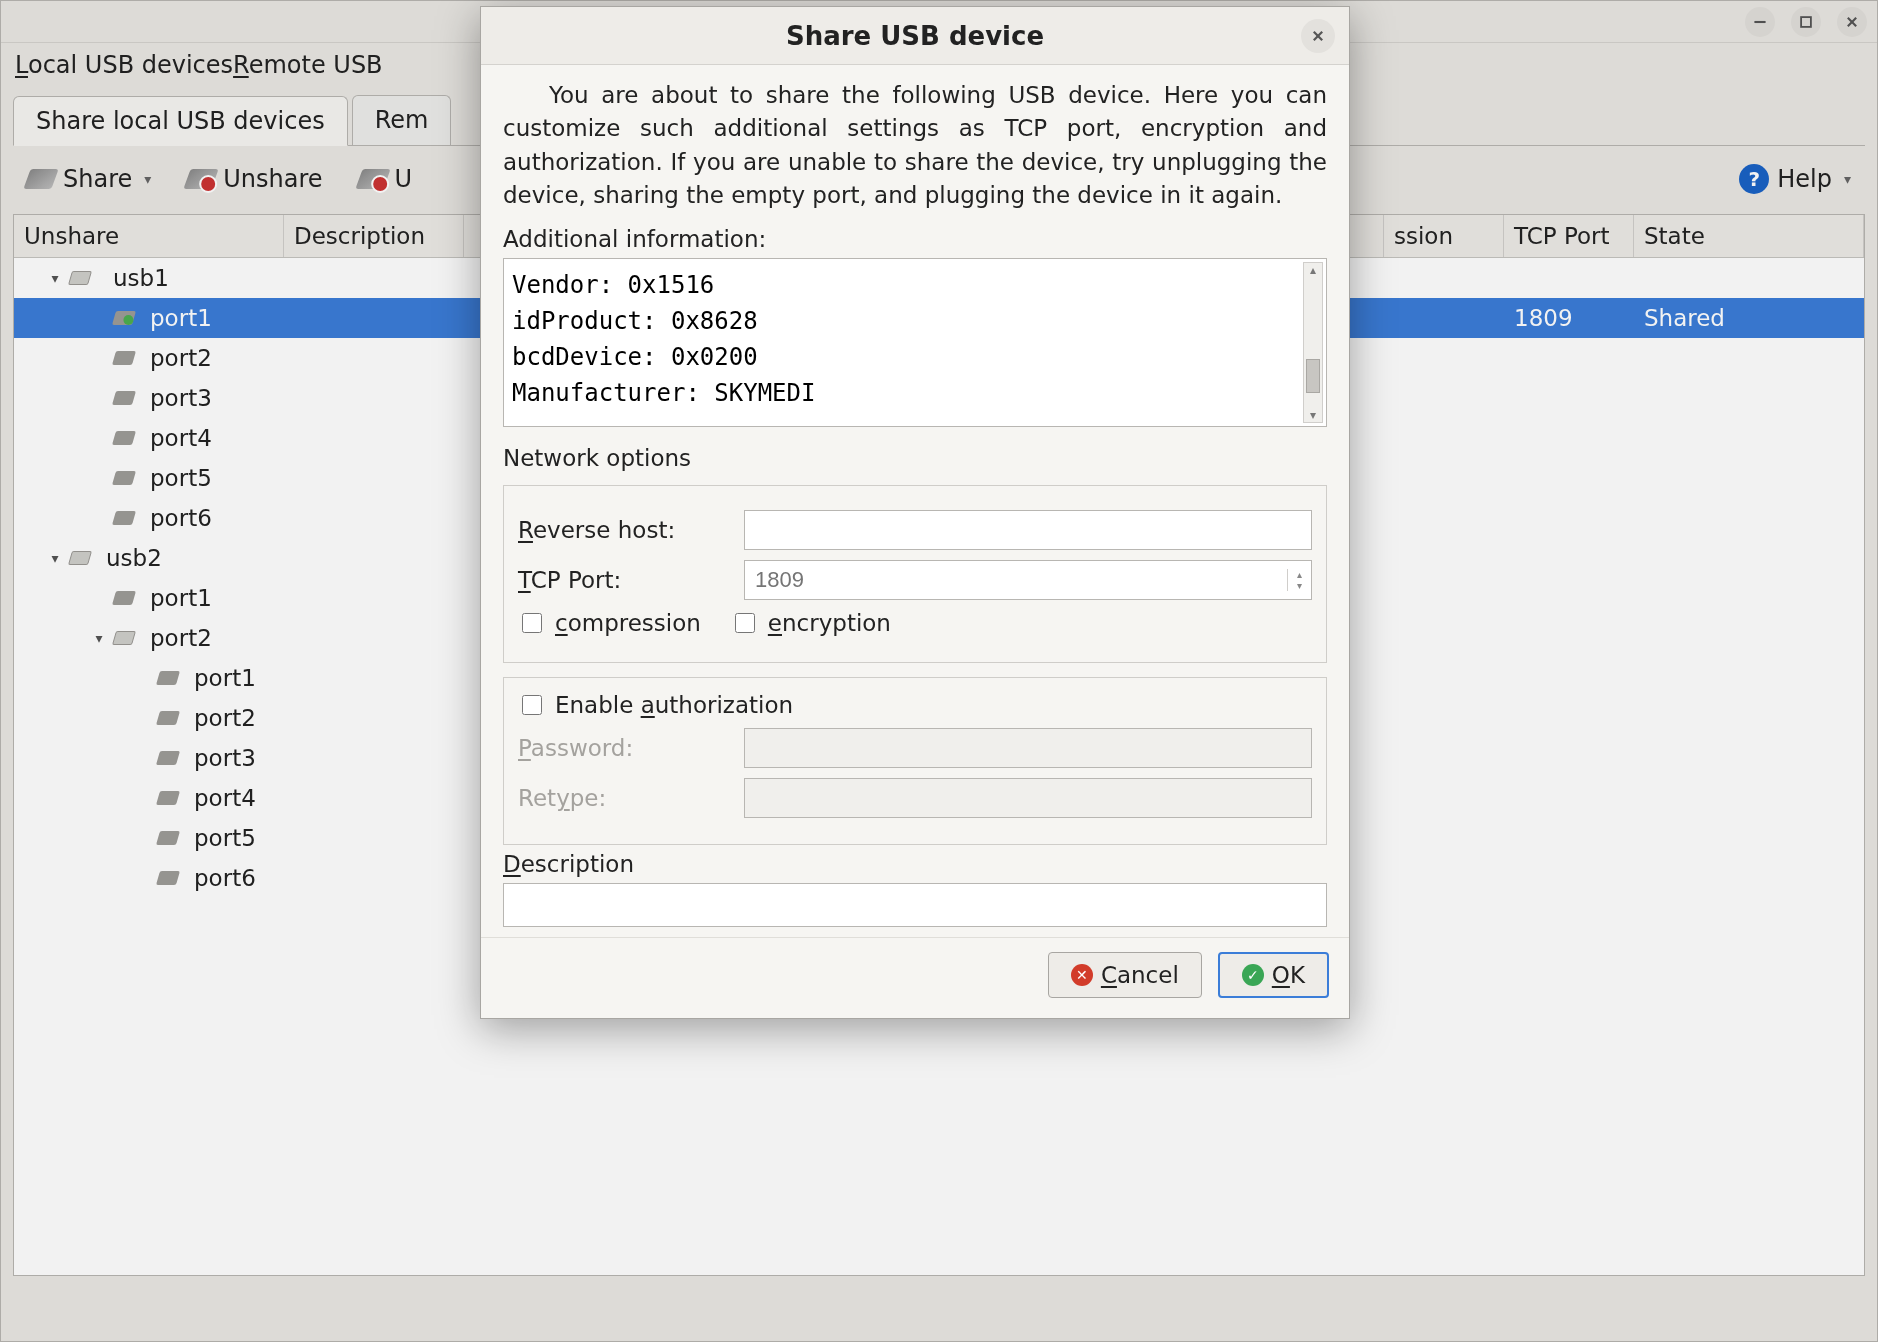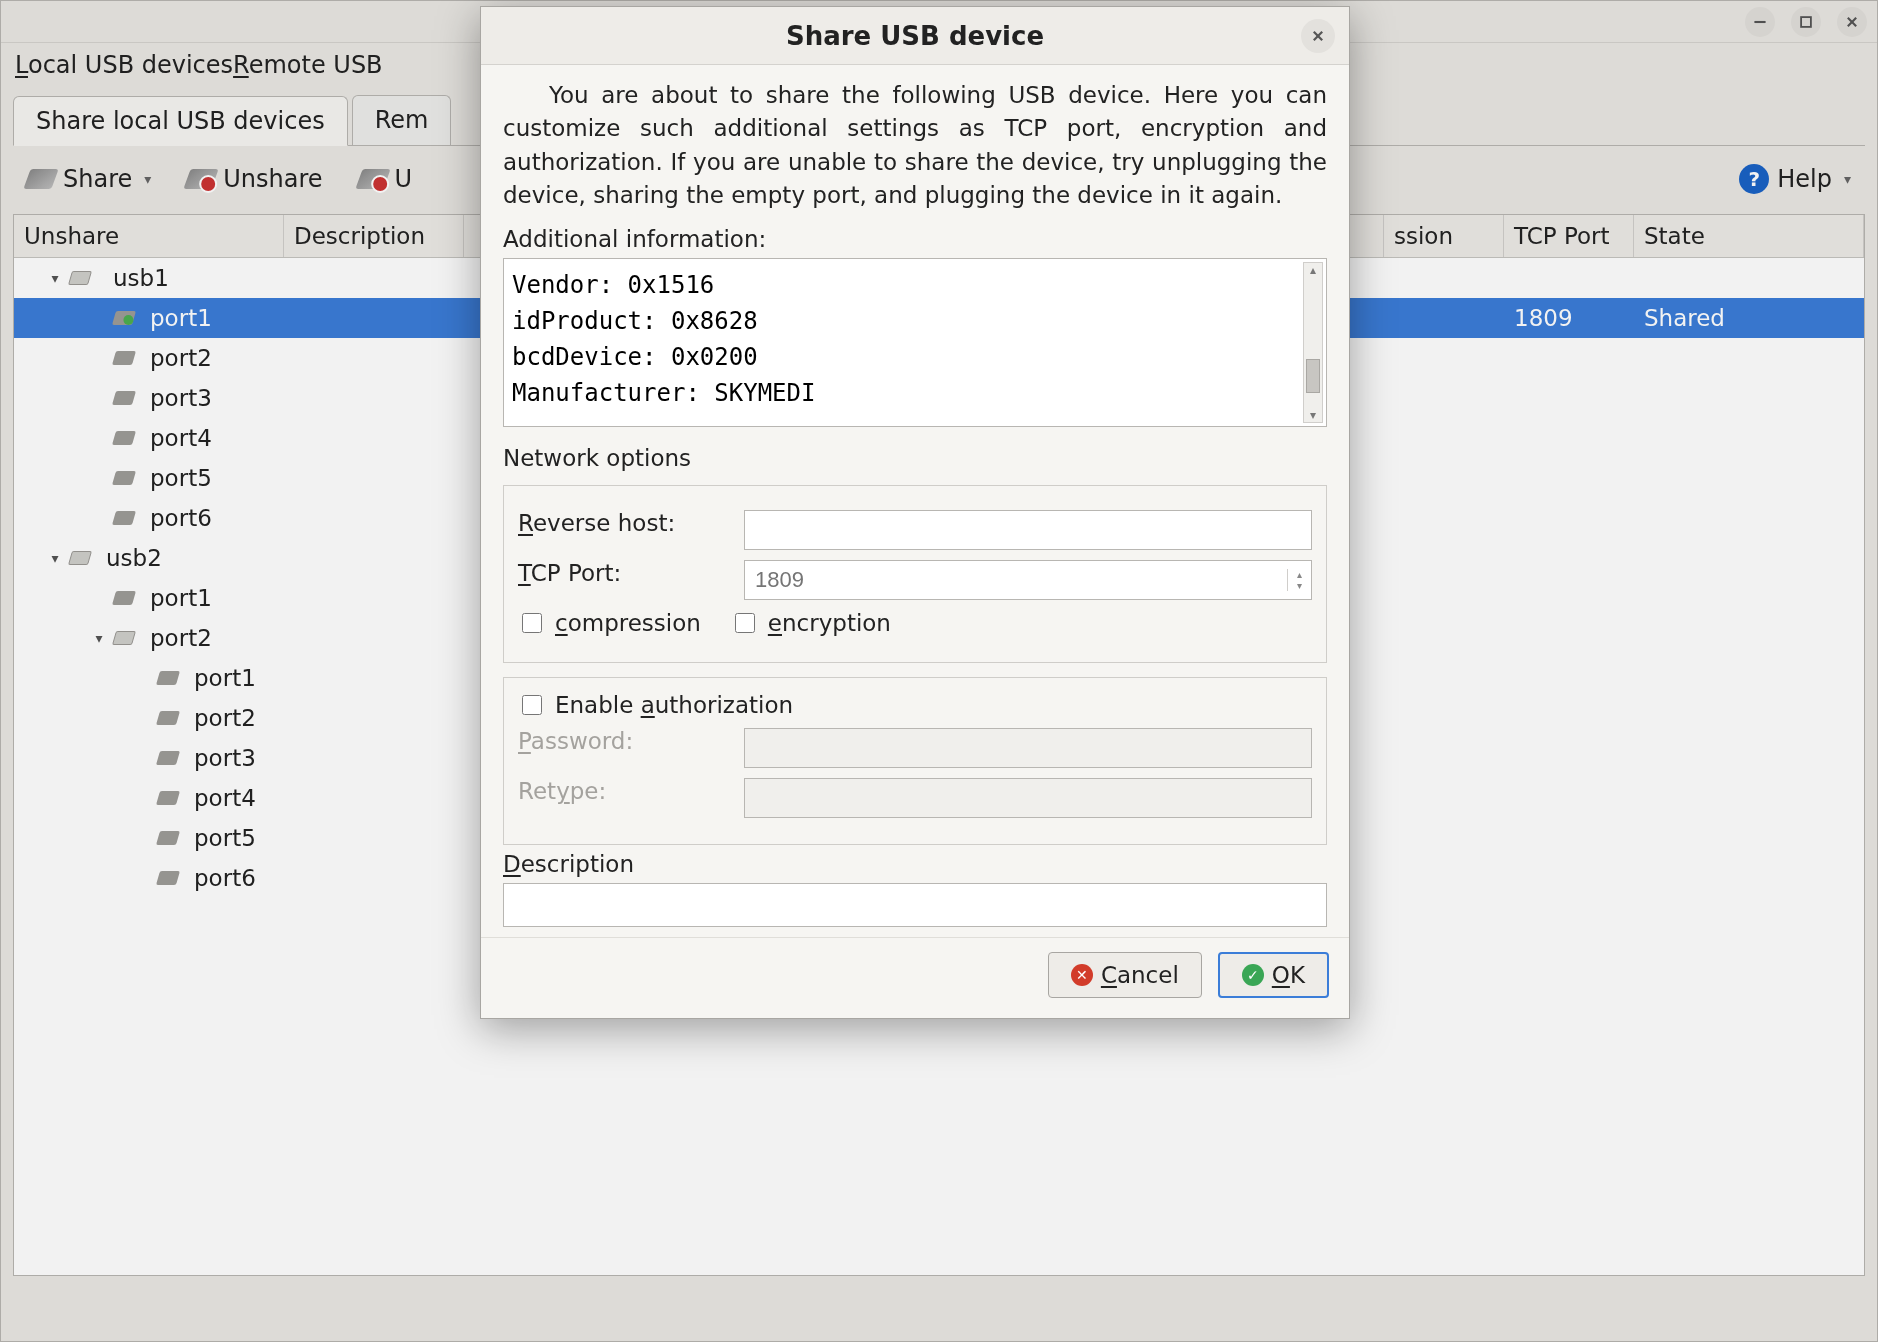--- a/index.html
+++ b/index.html
@@ -59,21 +59,21 @@
   .intro { text-align:justify; line-height:1.45; margin-bottom:14px; text-indent:2em;}
   .label { margin:4px 0 6px 0; }
   .infobox { border:1px solid #b8b6b2; background:#fff; padding:6px; position:relative; }
   .infobox textarea { width:100%; height:150px; border:none; outline:none; font-family:"DejaVu Sans Mono","Liberation Mono",monospace; font-size:24px; resize:none; background:#fff; line-height:1.5; overflow:hidden;}
   .scroll-fake { position:absolute; right:3px; top:3px; bottom:3px; width:20px; background:#f0efec; border:1px solid #d0cecb;}
   .scroll-fake::before{content:"▴"; position:absolute; top:0; left:0; right:0; text-align:center; font-size:12px; color:#777;}
   .scroll-fake::after{content:"▾"; position:absolute; bottom:0; left:0; right:0; text-align:center; font-size:12px; color:#777;}
   .scroll-fake .thumb{position:absolute; left:2px; right:2px; top:96px; height:34px; background:#c8c6c2; border:1px solid #a9a7a3;}
 
   fieldset.group { border:1px solid #cfcdc9; margin:14px 0 6px 0; padding:14px 14px 16px 14px; }
-  .frow { display:flex; align-items:flex-start; gap:16px; margin:10px 0; }
+  .frow { display:flex; align-items:center; gap:16px; margin:10px 0; }
   .frow .flabel { width:210px; }
   .finput { flex:1; height:40px; border:1px solid #b8b6b2; background:#fff; padding:4px 10px; font-size:22px;}
   .finput[disabled]{ background:#f0efec; color:#9a9894; }
   .spin { flex:1; display:flex; align-items:center; border:1px solid #b8b6b2; background:#fff; height:40px;}
   .spin input{ flex:1; border:none; outline:none; height:100%; padding:4px 10px; font-size:22px; color:#999;}
   .spin .ctr { width:24px; display:flex; flex-direction:column; border-left:1px solid #d0cecb;}
   .spin .ctr div{ flex:1; font-size:10px; text-align:center; color:#888;}
   .chk { display:flex; align-items:center; gap:10px; }
   .chk input { width:20px; height:20px; }
   .disabled-label { color:#a4a29e; }

